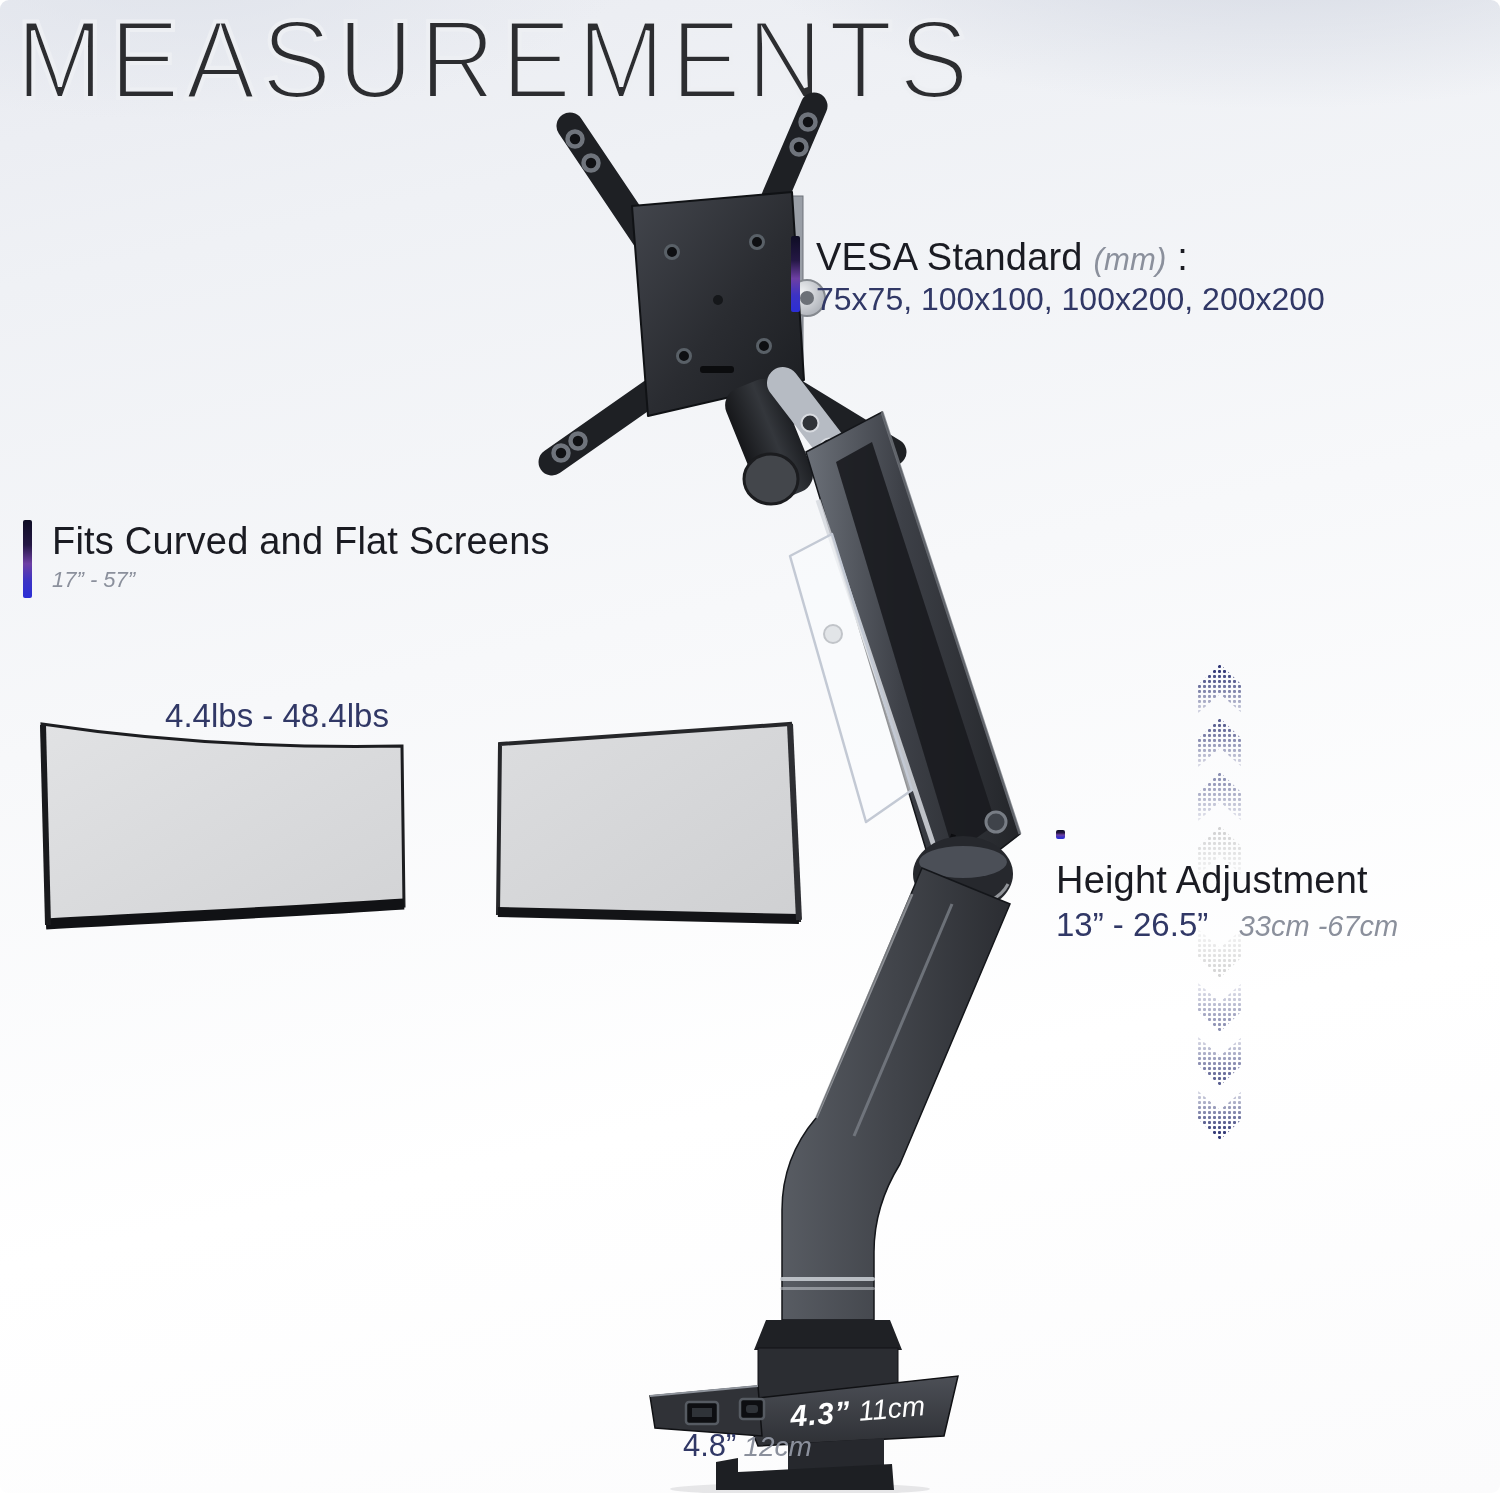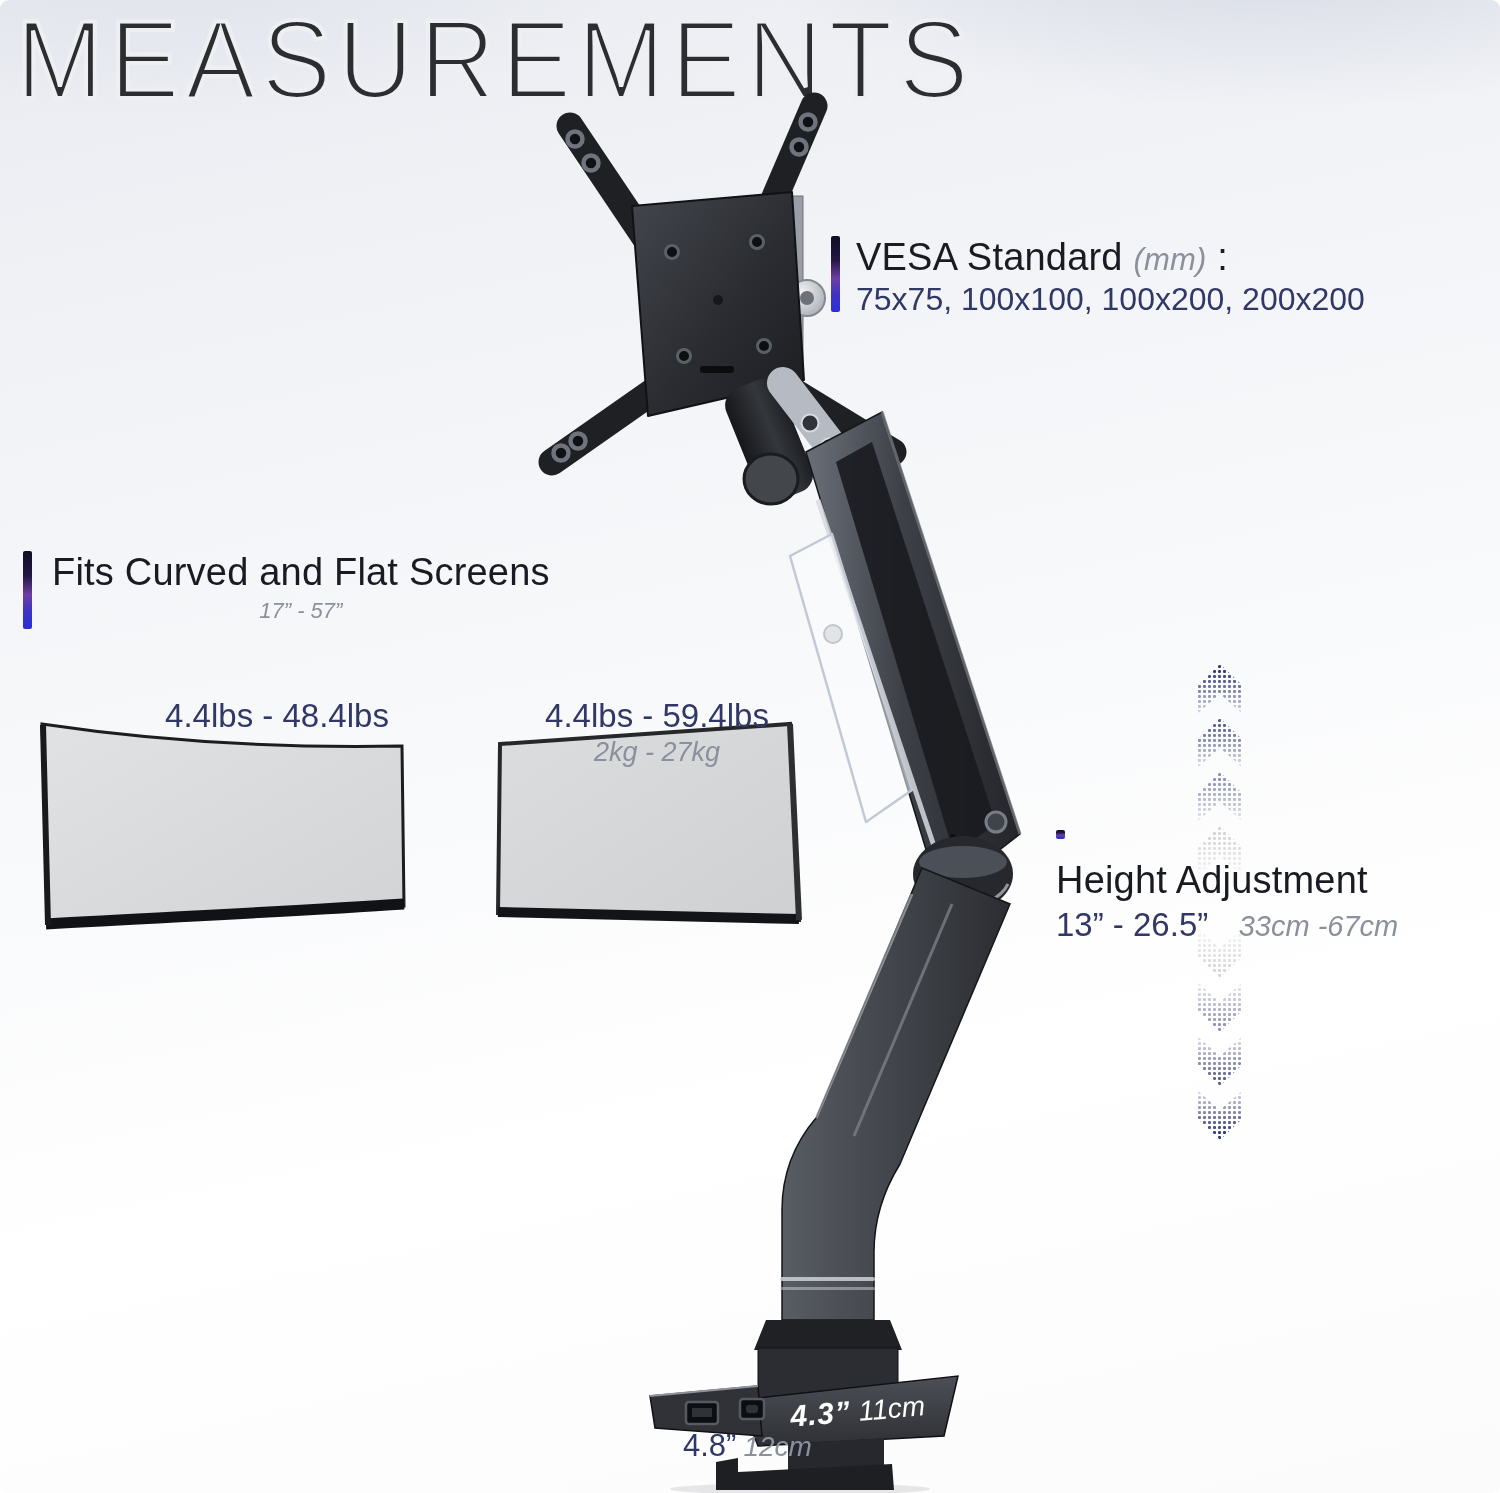--- a/index.html
+++ b/index.html
@@ -209,46 +209,42 @@
       <path d="M 650 1396 L 758 1386" stroke="#8e939b" stroke-width="2"></path>
       <rect x="686" y="1402" width="32" height="22" rx="3" fill="#0d0e11" stroke="#565b62" stroke-width="2.5"></rect>
       <rect x="692" y="1408" width="20" height="9" fill="#2f3338"></rect>
       <rect x="740" y="1399" width="24" height="20" rx="3" fill="#0d0e11" stroke="#565b62" stroke-width="2.5"></rect>
       <rect x="746" y="1405" width="12" height="8" rx="3" fill="#2f3338"></rect>
       <path d="M 788 1444 L 884 1438 L 884 1480 L 788 1482 Z" fill="#26282d"></path>
       <path d="M 716 1490 L 716 1462 L 738 1458 L 738 1472 L 892 1464 L 894 1490 Z" fill="#1d1f23"></path>
     </g>
   </svg>
 
-  <div class="section" style="left:831px; top:236px;gap:16px;">
+  <div class="section" style="left:791px; top:236px;gap:16px;">
     <div class="bar" style="height:76px;"></div>
     <div>
       <div class="sec-head">
         <span>VESA Standard</span>
         <span class="unit muted">(mm)</span>
         <span>:</span>
       </div>
       <div class="vesa-sizes navy">75x75, 100x100, 100x200, 200x200</div>
     </div>
   </div>
 
-  <div class="section" style="left:23px; top:551px;text-align:center;">
+  <div class="section" style="left:23px; top:520px;">
     <div class="bar" style="height:78px;"></div>
     <div>
       <div class="sec-head">Fits Curved and Flat Screens</div>
       <div class="fits-range muted">17” - 57”</div>
     </div>
   </div>
 
   <div class="wlabel" style="left:127px; top:666px;">
     <div class="wlbs navy">4.4lbs - 48.4lbs</div>
-  </div>
-  <div class="wlabel" style="left:507px; top:666px;">
-    <div class="wlbs navy">4.4lbs - 59.4lbs</div>
-    <div class="wkg muted">2kg - 27kg</div>
   </div>
 
   <div class="arrow-stack" style="left:1197px; top:662px;">
     <div class="chev up o1"></div>
     <div class="chev up o2"></div>
     <div class="chev up o3"></div>
     <div class="chev up ghost"></div>
   </div>
 
   <div class="section" style="left:1056px; top:830px;flex-direction:column;">

